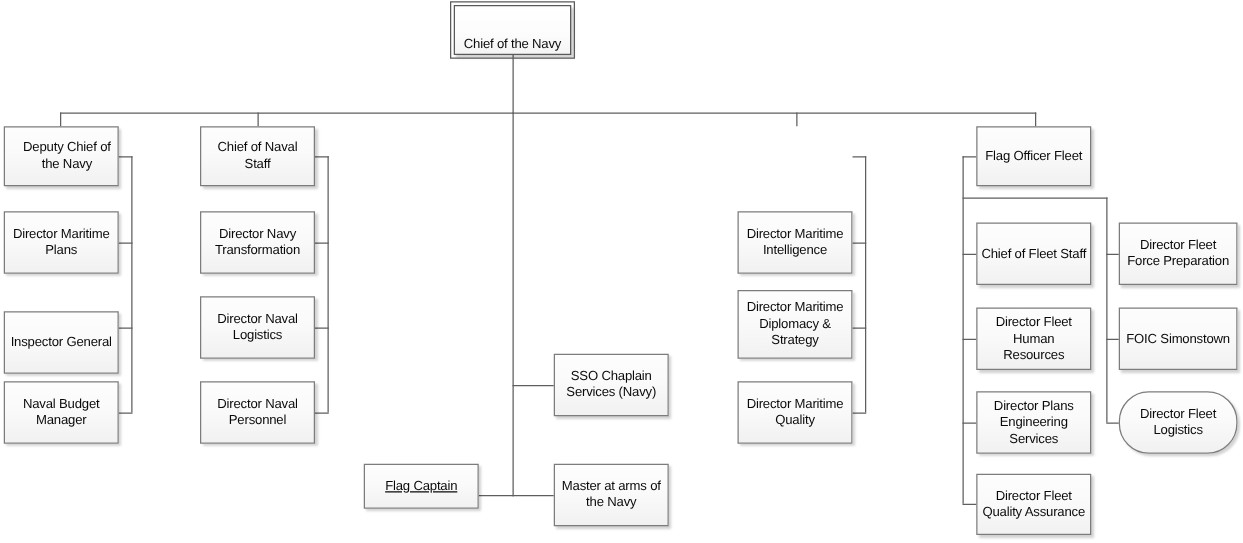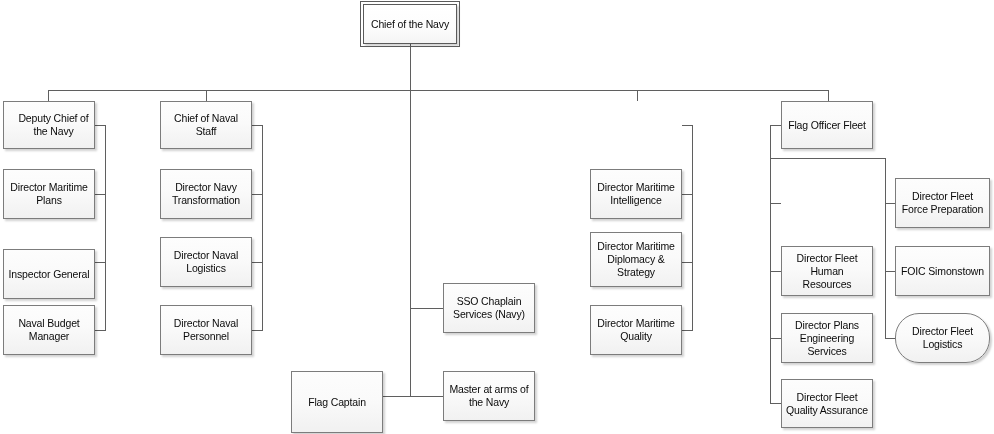--- a/index.html
+++ b/index.html
@@ -31,20 +31,21 @@
     line-height: 13px;
     color: #0a0a0a;
     padding: 1px 3px;
     letter-spacing: -0.15px;
   }
   .node.root {
     border: 1px solid #5a5a5a;
     outline: 1px solid #5a5a5a;
     outline-offset: 2px;
     background: linear-gradient(to bottom, #ffffff 0%, #fcfcfc 60%, #f4f4f4 100%);
+    align-items: flex-end;
   }
   .node .label {
     display: block;
     width: 100%;
   }
   .edge {
     position: absolute;
     background: #5f5f5f;
   }
   .edge.h { height: 1px; }
@@ -137,20 +138,23 @@
   <div class="node" style="left:590px; top:232px; width:92px; height:55px;">
     <span class="label">Director Maritime Diplomacy &amp; Strategy</span>
   </div>
   <div class="node" style="left:590px; top:305px; width:92px; height:50px;">
     <span class="label">Director Maritime Quality</span>
   </div>
 
   <div class="node" style="left:781px; top:101px; width:92px; height:48px;">
     <span class="label">Flag Officer Fleet</span>
   </div>
+  <div class="node" style="left:781px; top:178px; width:92px; height:50px;">
+    <span class="label">Chief of Fleet Staff</span>
+  </div>
   <div class="node" style="left:781px; top:246px; width:92px; height:50px;">
     <span class="label">Director Fleet Human Resources</span>
   </div>
   <div class="node" style="left:781px; top:313px; width:92px; height:50px;">
     <span class="label">Director Plans Engineering Services</span>
   </div>
   <div class="node" style="left:781px; top:379px; width:92px; height:49px;">
     <span class="label">Director Fleet Quality Assurance</span>
   </div>
 
@@ -160,20 +164,20 @@
   <div class="node" style="left:895px; top:246px; width:95px; height:50px;">
     <span class="label">FOIC Simonstown</span>
   </div>
   <div class="node" style="left:895px; top:313px; width:95px; height:50px;border-radius:24px;">
     <span class="label">Director Fleet Logistics</span>
   </div>
 
   <div class="node" style="left:443px; top:283px; width:92px; height:50px;">
     <span class="label">SSO Chaplain Services (Navy)</span>
   </div>
-  <div class="node" style="left:291px; top:371px; width:92px; height:62px;">
+  <div class="node" style="left:291px; top:371px; width:92px; height:36px;text-decoration:underline;">
     <span class="label">Flag Captain</span>
   </div>
   <div class="node" style="left:443px; top:371px; width:92px; height:50px;">
     <span class="label">Master at arms of the Navy</span>
   </div>
 
 </div>
 
 </body></html>

